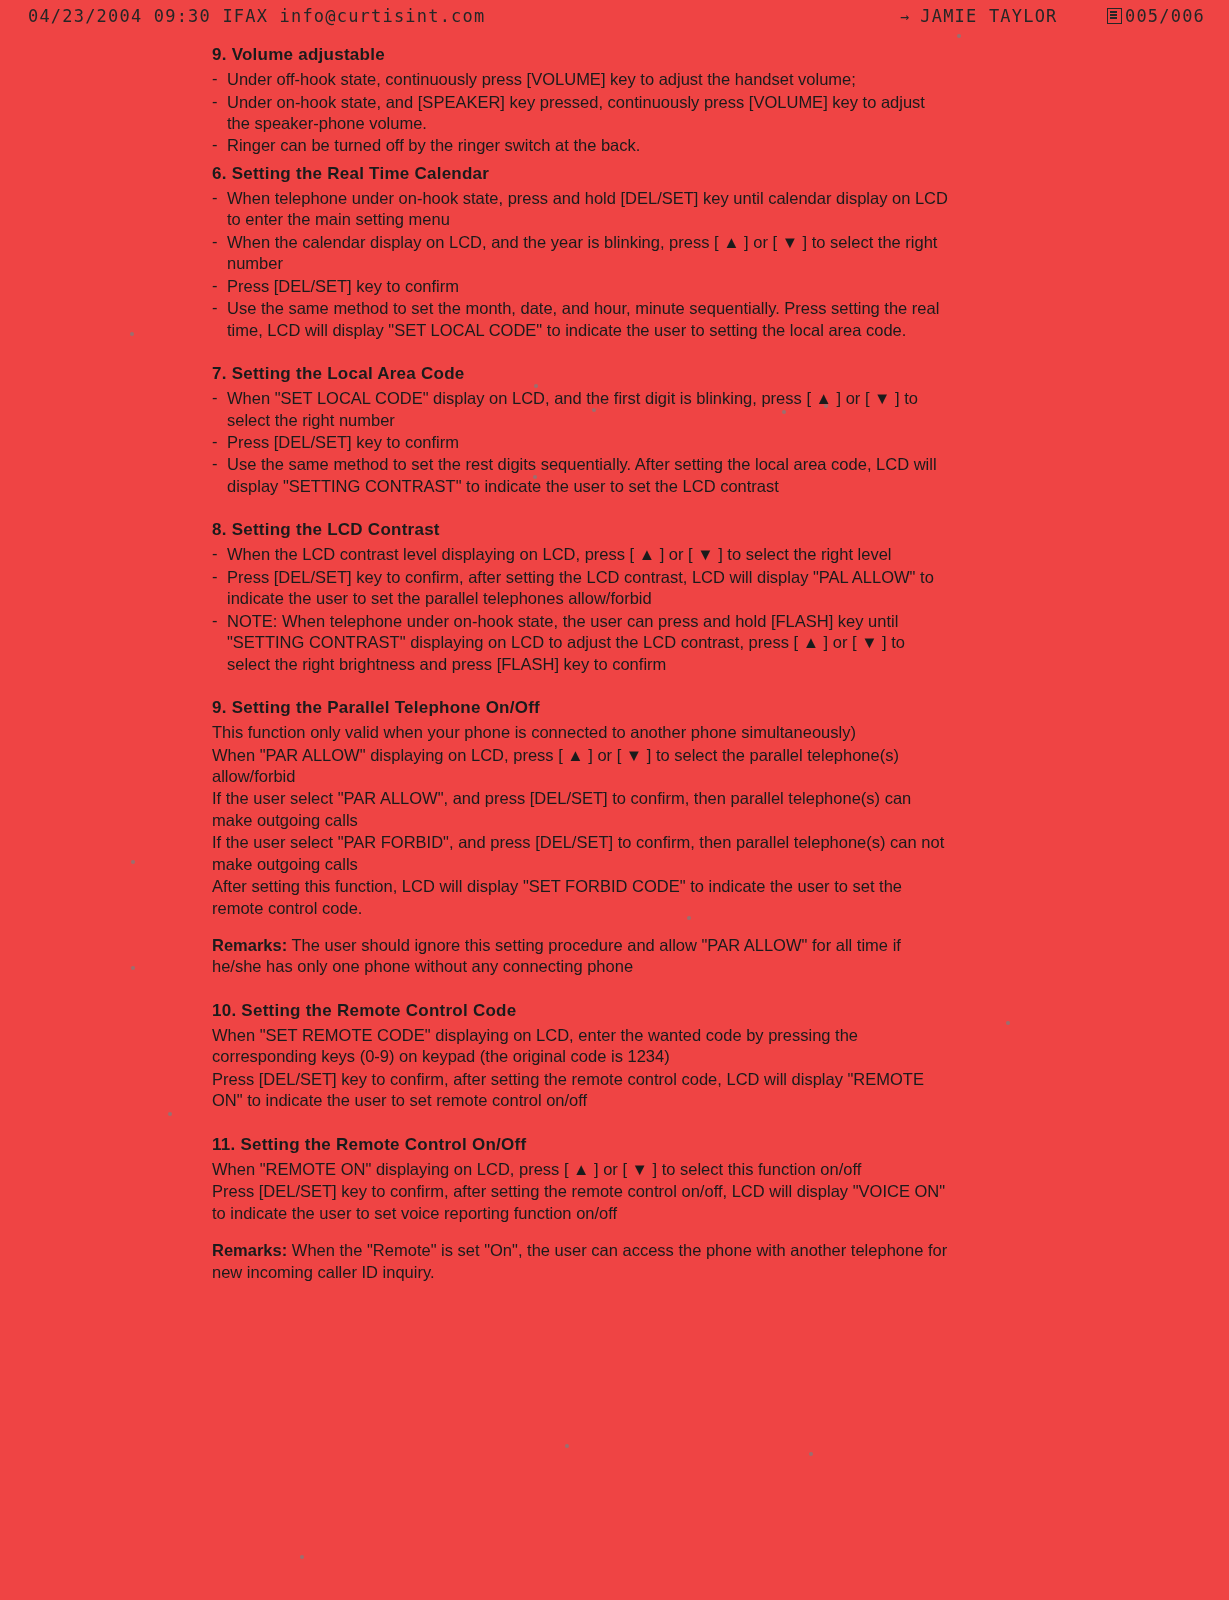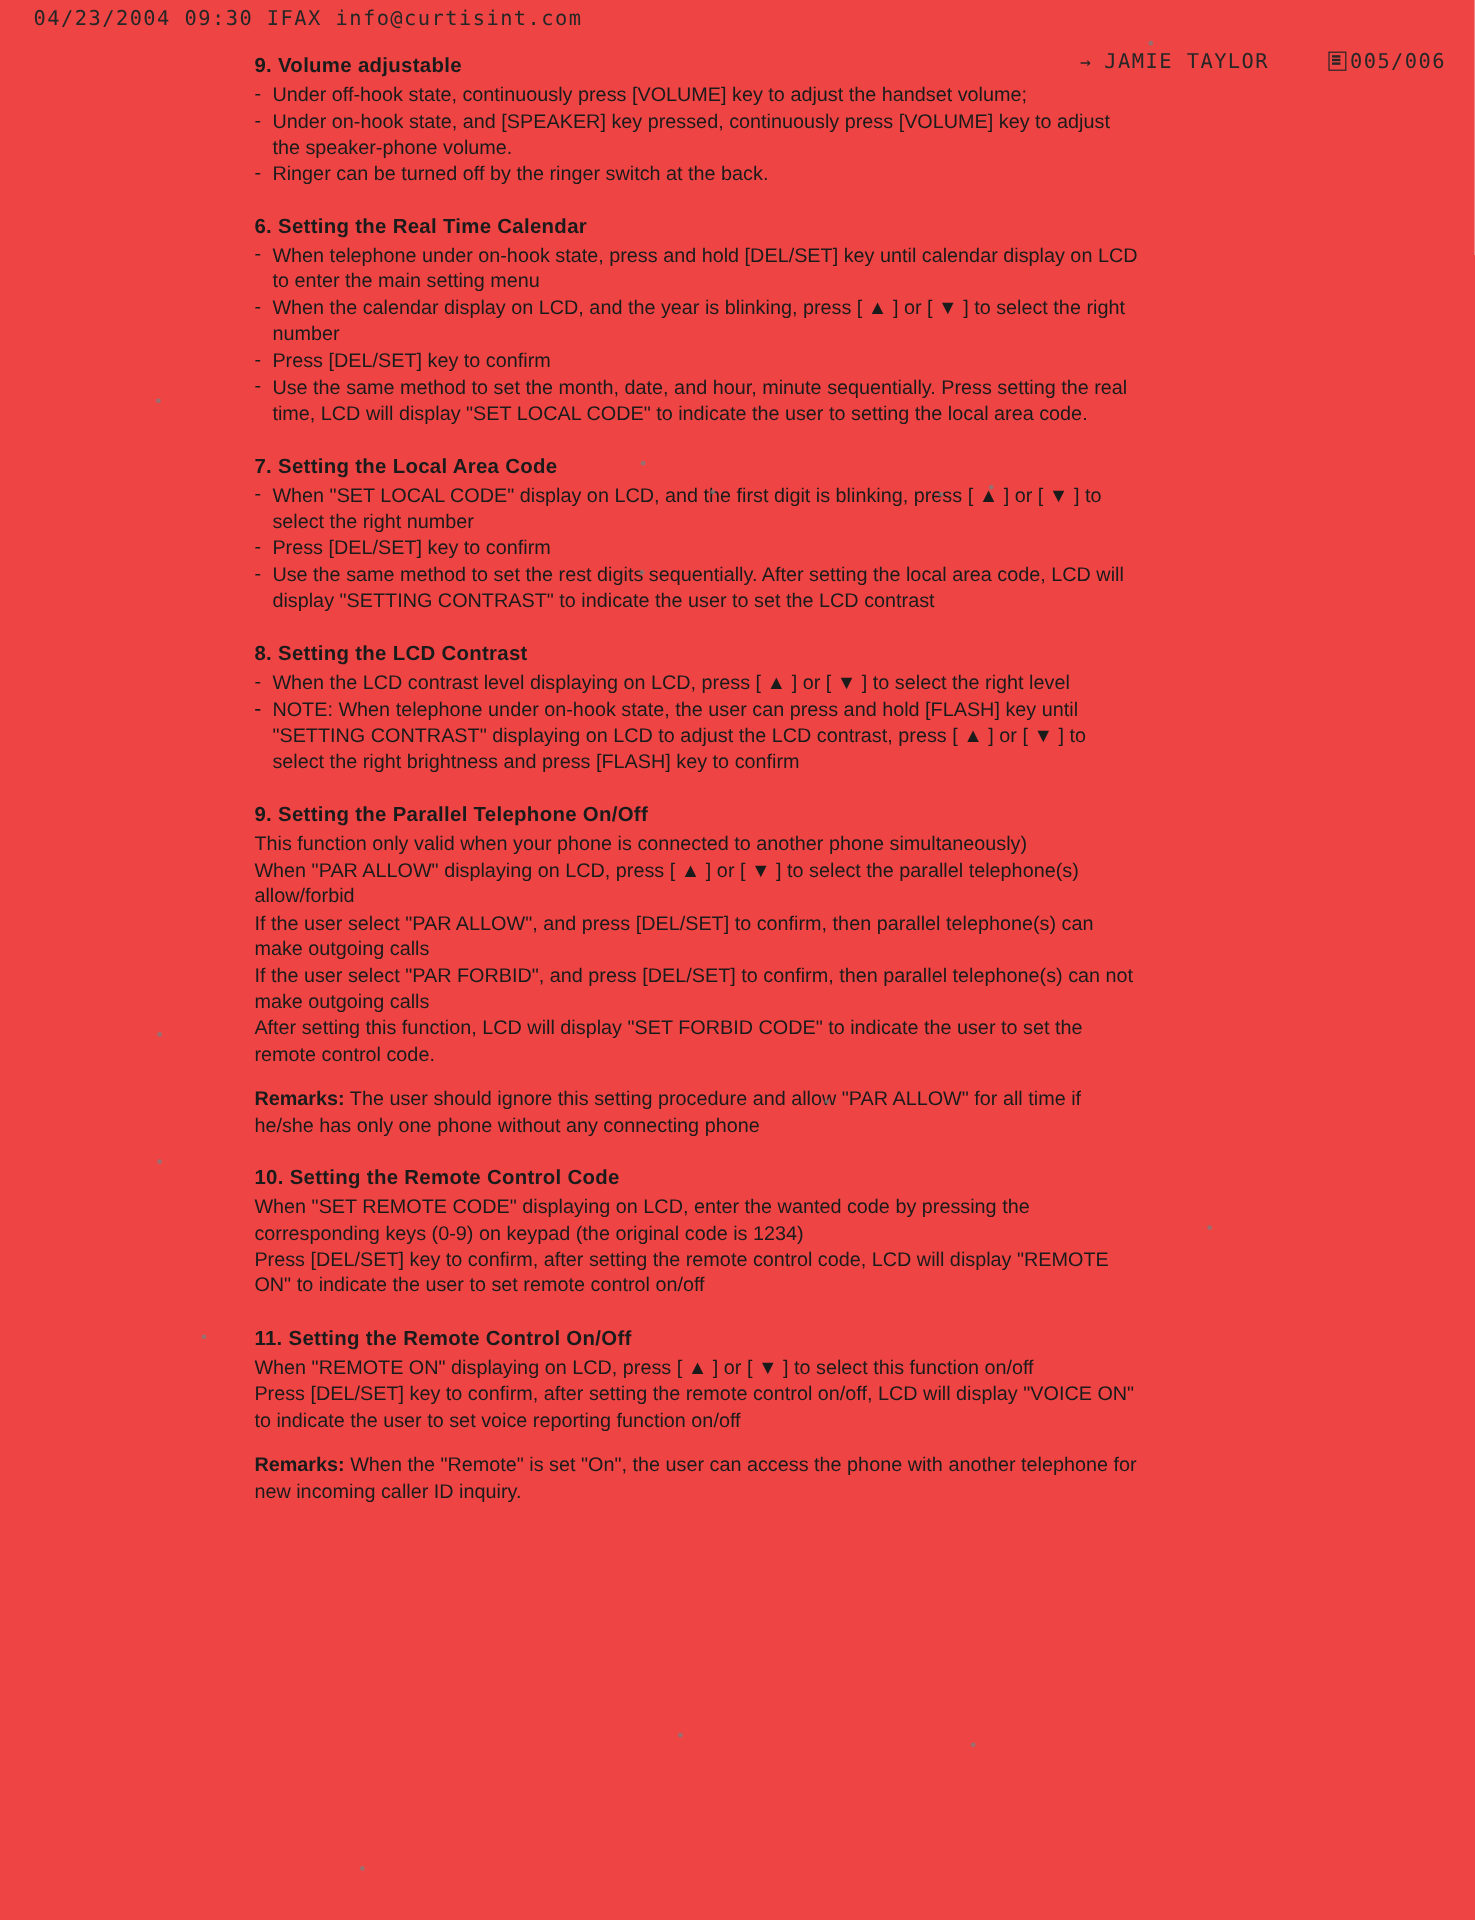--- a/index.html
+++ b/index.html
@@ -38,21 +38,20 @@
     position: absolute;
     left: 28px;
     top: 0;
     white-space: nowrap;
   }
   .fax-right {
     position: absolute;
     right: 24px;
     top: 0;
     white-space: nowrap;
-    margin-top: 35px;
   }
   .fax-arrow {
     display: inline-block;
     margin-right: 10px;
     font-size: 15px;
   }
   .fax-pages-icon {
     display: inline-block;
     width: 13px;
     height: 14px;
@@ -83,21 +82,21 @@
   }
 
   .sec {
     margin-bottom: 4px;
   }
   .sec-title {
     font-weight: bold;
     font-size: 17px;
     letter-spacing: 0.25px;
     margin-bottom: 3px;
-    margin-top: 21px;
+    margin-top: 6px;
   }
   .sec.first .sec-title {
     margin-top: 0;
   }
   .bullets {
     list-style: none;
     margin: 0;
     padding: 0;
   }
   .bullets li {
@@ -170,21 +169,21 @@
         <li><span class="dash">-</span><span>When "SET LOCAL CODE" display on LCD, and the first digit is blinking, press [ ▲ ] or [ ▼ ] to select the right number</span></li>
         <li><span class="dash">-</span><span>Press [DEL/SET] key to confirm</span></li>
         <li><span class="dash">-</span><span>Use the same method to set the rest digits sequentially. After setting the local area code, LCD will display "SETTING CONTRAST" to indicate the user to set the LCD contrast</span></li>
       </ul>
     </div>
 
     <div class="sec gap-lg">
       <div class="sec-title">8. Setting the LCD Contrast</div>
       <ul class="bullets">
         <li><span class="dash">-</span><span>When the LCD contrast level displaying on LCD, press [ ▲ ] or [ ▼ ] to select the right level</span></li>
-        <li><span class="dash">-</span></li>
+        <li><span class="dash">-</span><span>Press [DEL/SET] key to confirm, after setting the LCD contrast, LCD will display "PAL ALLOW" to indicate the user to set the parallel telephones allow/forbid</span></li>
         <li><span class="dash">-</span><span>NOTE: When telephone under on-hook state, the user can press and hold [FLASH] key until "SETTING CONTRAST" displaying on LCD to adjust the LCD contrast, press [ ▲ ] or [ ▼ ] to select the right brightness and press [FLASH] key to confirm</span></li>
       </ul>
     </div>
 
     <div class="sec gap-lg">
       <div class="sec-title">9. Setting the Parallel Telephone On/Off</div>
       <div class="plain">
         <p>This function only valid when your phone is connected to another phone simultaneously)</p>
         <p>When "PAR ALLOW" displaying on LCD, press [ ▲ ] or [ ▼ ] to select the parallel telephone(s) allow/forbid</p>
         <p>If the user select "PAR ALLOW", and press [DEL/SET] to confirm, then parallel telephone(s) can make outgoing calls</p>

